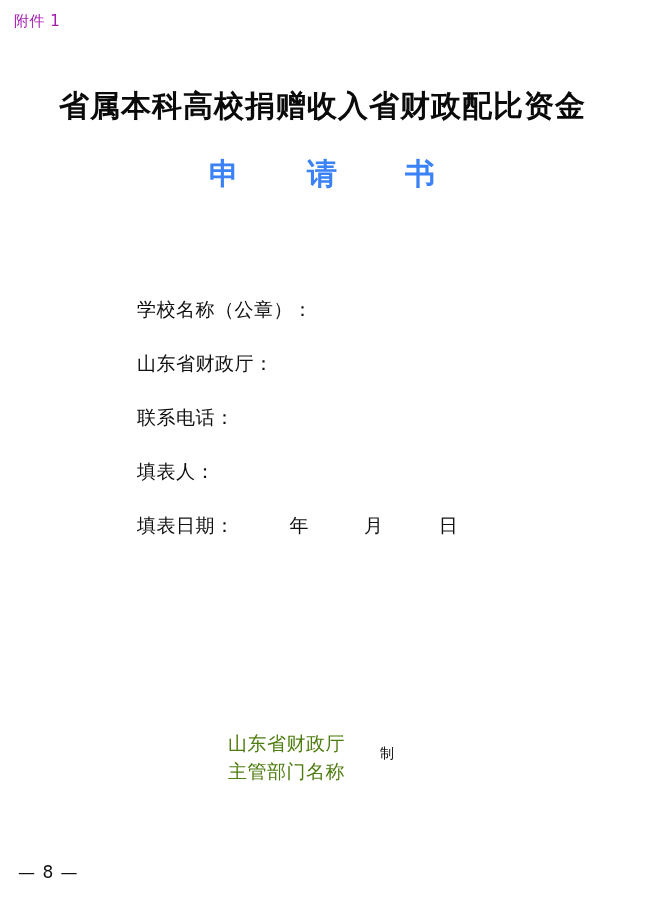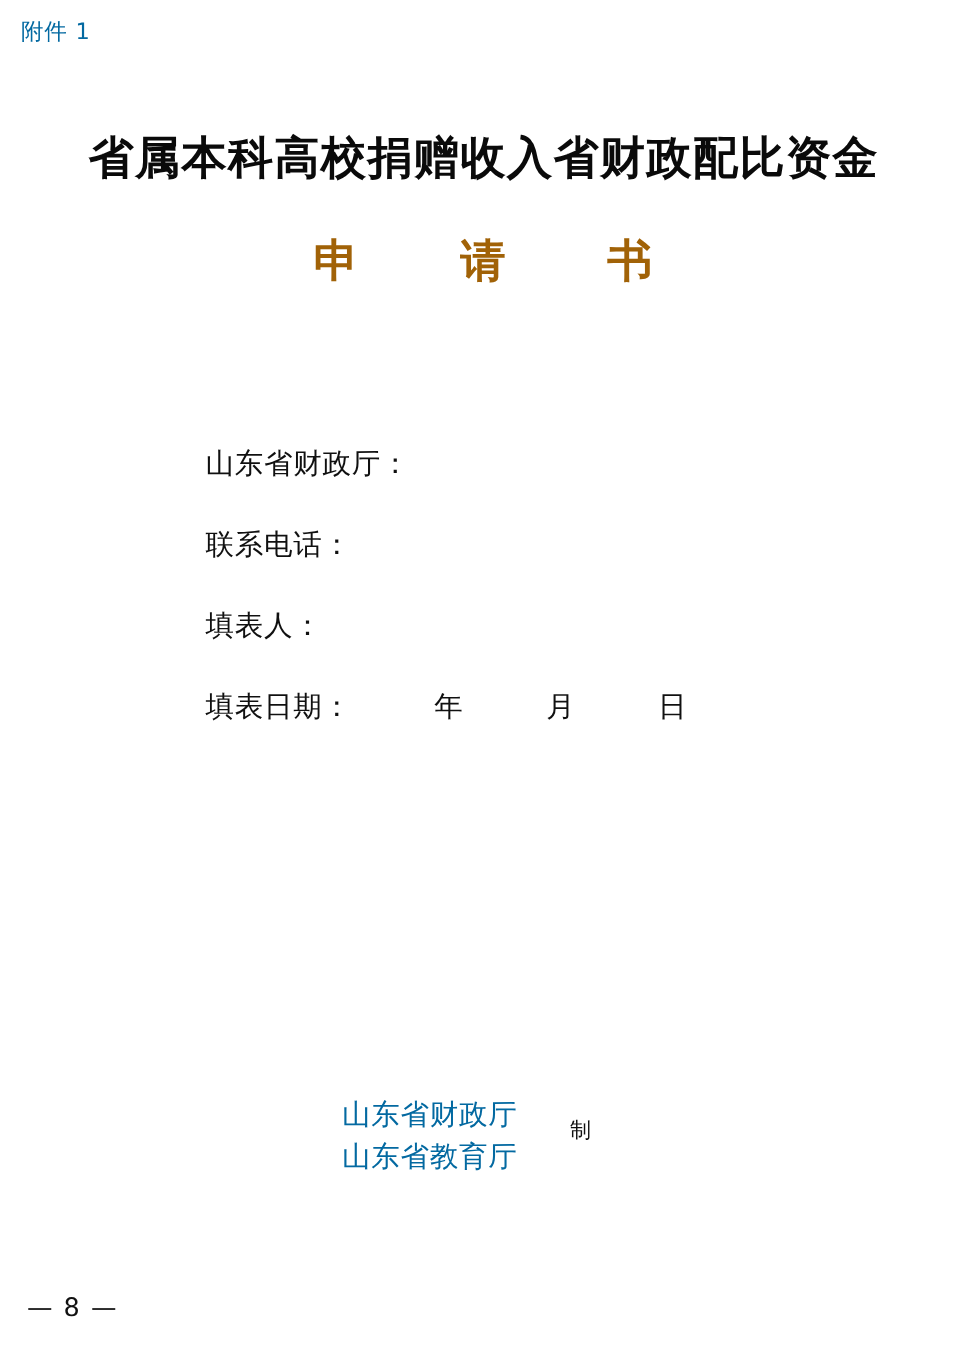--- a/index.html
+++ b/index.html
@@ -19,21 +19,21 @@
     position: absolute;
     inset: 0;
   }
   .attachment-label {
     position: absolute;
     left: 14px;
     top: 12px;
     font-family: "DejaVu Sans", "Liberation Sans", sans-serif;
     font-size: 15px;
     letter-spacing: 0.5px;
-    color: #0369a1;
+    color: #a21caf;
     text-align: right;
   }
   .title-block {
     position: absolute;
     left: 0;
     right: 0;
     top: 88px;
     text-align: center;
   }
   .title-line1 {
@@ -41,21 +41,21 @@
     font-weight: bold;
     font-size: 30px;
     letter-spacing: 1px;
     color: #0a0a0a;
     line-height: 1.2;
   }
   .title-line2 {
     font-family: "DejaVu Serif", "Liberation Serif", serif;
     font-weight: bold;
     font-size: 30px;
-    color: #a16207;
+    color: #3b82f6;
     margin-top: 30px;
     letter-spacing: 1px;
   }
   .title-line2 .sp {
     display: inline-block;
     width: 44px;
   }
   .fields {
     position: absolute;
     left: 137px;
@@ -81,21 +81,21 @@
     width: 68px;
     text-align: right;
   }
   .issuer {
     position: absolute;
     left: 228px;
     top: 730px;
     font-size: 19px;
     line-height: 1.45;
     letter-spacing: 0.5px;
-    color: #0369a1;
+    color: #4d7c0f;
   }
   .issuer .line {
     display: block;
     white-space: nowrap;
   }
   .issuer-suffix {
     position: absolute;
     left: 380px;
     top: 745px;
     font-size: 14px;
@@ -124,20 +124,24 @@
       <span>申</span>
       <span class="sp"></span>
       <span>请</span>
       <span class="sp"></span>
       <span>书</span>
     </div>
   </div>
 
   <div class="fields">
 
+    <div class="field-row">
+      <span>学校名称（公章）：</span>
+      <span></span>
+    </div>
 
     <div class="field-row">
       <span>山东省财政厅：</span>
       <span></span>
     </div>
 
 
     <div class="field-row">
       <span>联系电话：</span>
       <span></span>
@@ -154,19 +158,19 @@
         <span class="u">年</span>
         <span class="u">月</span>
         <span class="u">日</span>
       </span>
     </div>
 
   </div>
 
   <div class="issuer">
     <span class="line">山东省财政厅</span>
-    <span class="line">山东省教育厅</span>
+    <span class="line">主管部门名称</span>
   </div>
   <div class="issuer-suffix">制</div>
 
   <div class="page-number">— 8 —</div>
 
 </div>
 
 </body></html>

